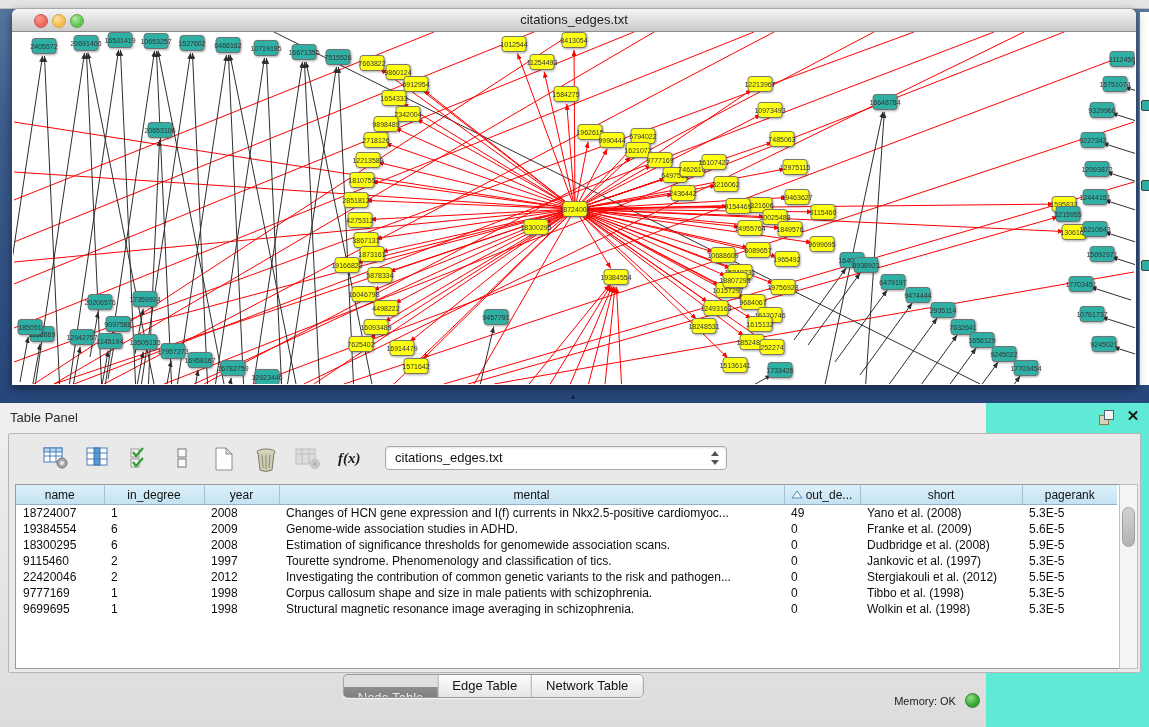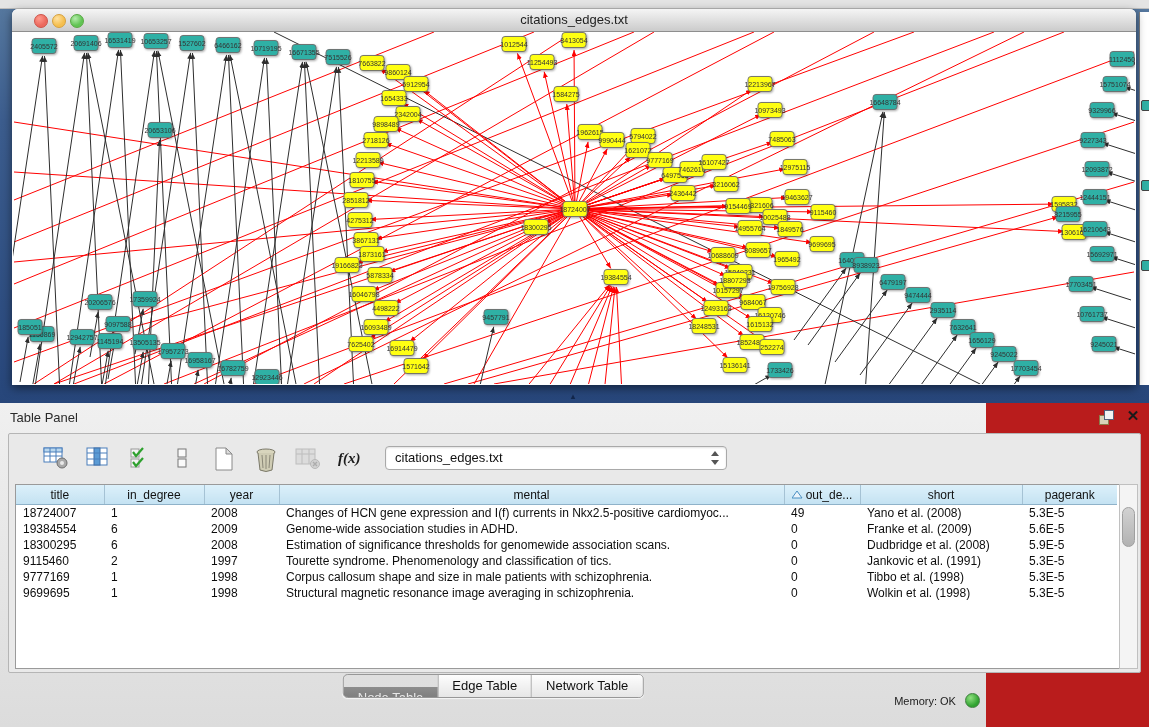--- a/index.html
+++ b/index.html
@@ -1,17 +1,17 @@
 <!DOCTYPE html>
 <html><head>
 <meta charset="utf-8">
 <style>
   html,body{margin:0;padding:0;background:#d8d8d8;}
   .screen{position:relative;width:1149px;height:727px;overflow:hidden;
-    font-family:"Liberation Sans",sans-serif;background:#b91c1c;}
+    font-family:"Liberation Sans",sans-serif;background:#5eead4;}
   
   .top-section{position:absolute;left:0;top:0;width:1149px;height:403px;
     background:linear-gradient(180deg,#57799f 0%,#3c5d8e 30%,#27467a 100%);}
   .desktop-strip{position:absolute;left:0;top:0;width:1149px;height:8px;background:#e4e4e4;border-bottom:1px solid #bdbdbd;}
   .peek-window{position:absolute;left:1139px;top:12px;width:10px;height:373px;background:#ffffff;border-left:1px solid #7f7f7f;}
   .peek-node{position:absolute;left:1px;width:8px;height:9px;background:#2fb0a5;border:1px solid #444;border-radius:2px;}
   .net-window{position:absolute;left:12px;top:9px;width:1124px;height:376px;background:#ffffff;
     border-radius:6px 6px 0 0;box-shadow:0 3px 10px rgba(0,0,0,.5);}
   .titlebar{position:absolute;left:0;top:0;width:100%;height:22px;border-radius:6px 6px 0 0;
     background:linear-gradient(#f5f5f5,#cbcbcb);border-bottom:1px solid #8e8e8e;}
@@ -778,21 +778,21 @@
               <col style="width:88px">
               <col style="width:100px">
               <col style="width:75px">
               <col style="width:505px">
               <col style="width:76px">
               <col style="width:162px">
               <col style="width:95px">
             </colgroup>
             <thead>
               <tr>
-                <th><span>title</span></th>
+                <th><span>name</span></th>
                 <th><span>in_degree</span></th>
                 <th><span>year</span></th>
                 <th><span>mental</span></th>
                 <th><svg class="sort-wrap" width="11" height="9">
       <polygon points="5,1 10,8 0,8" fill="#eaf4fb" stroke="#4a90c2"></polygon>
                   </svg><span>out_de...</span></th>
                 <th><span>short</span></th>
                 <th><span>pagerank</span></th>
               </tr>
             </thead>
@@ -823,22 +823,31 @@
                 <td>0</td>
                 <td class="short-col">Dudbridge et al. (2008)</td>
                 <td>5.9E-5</td>
               </tr>
               <tr>
                 <td>9115460</td>
                 <td>2</td>
                 <td>1997</td>
                 <td>Tourette syndrome. Phenomenology and classification of tics.</td>
                 <td>0</td>
-                <td class="short-col">Jankovic et al. (1991)</td>
+                <td class="short-col">Jankovic et al. (1997)</td>
                 <td>5.3E-5</td>
+              </tr>
+              <tr>
+                <td>22420046</td>
+                <td>2</td>
+                <td>2012</td>
+                <td>Investigating the contribution of common genetic variants to the risk and pathogen...</td>
+                <td>0</td>
+                <td class="short-col">Stergiakouli et al. (2012)</td>
+                <td>5.5E-5</td>
               </tr>
               <tr>
                 <td>9777169</td>
                 <td>1</td>
                 <td>1998</td>
                 <td>Corpus callosum shape and size in male patients with schizophrenia.</td>
                 <td>0</td>
                 <td class="short-col">Tibbo et al. (1998)</td>
                 <td>5.3E-5</td>
               </tr>

